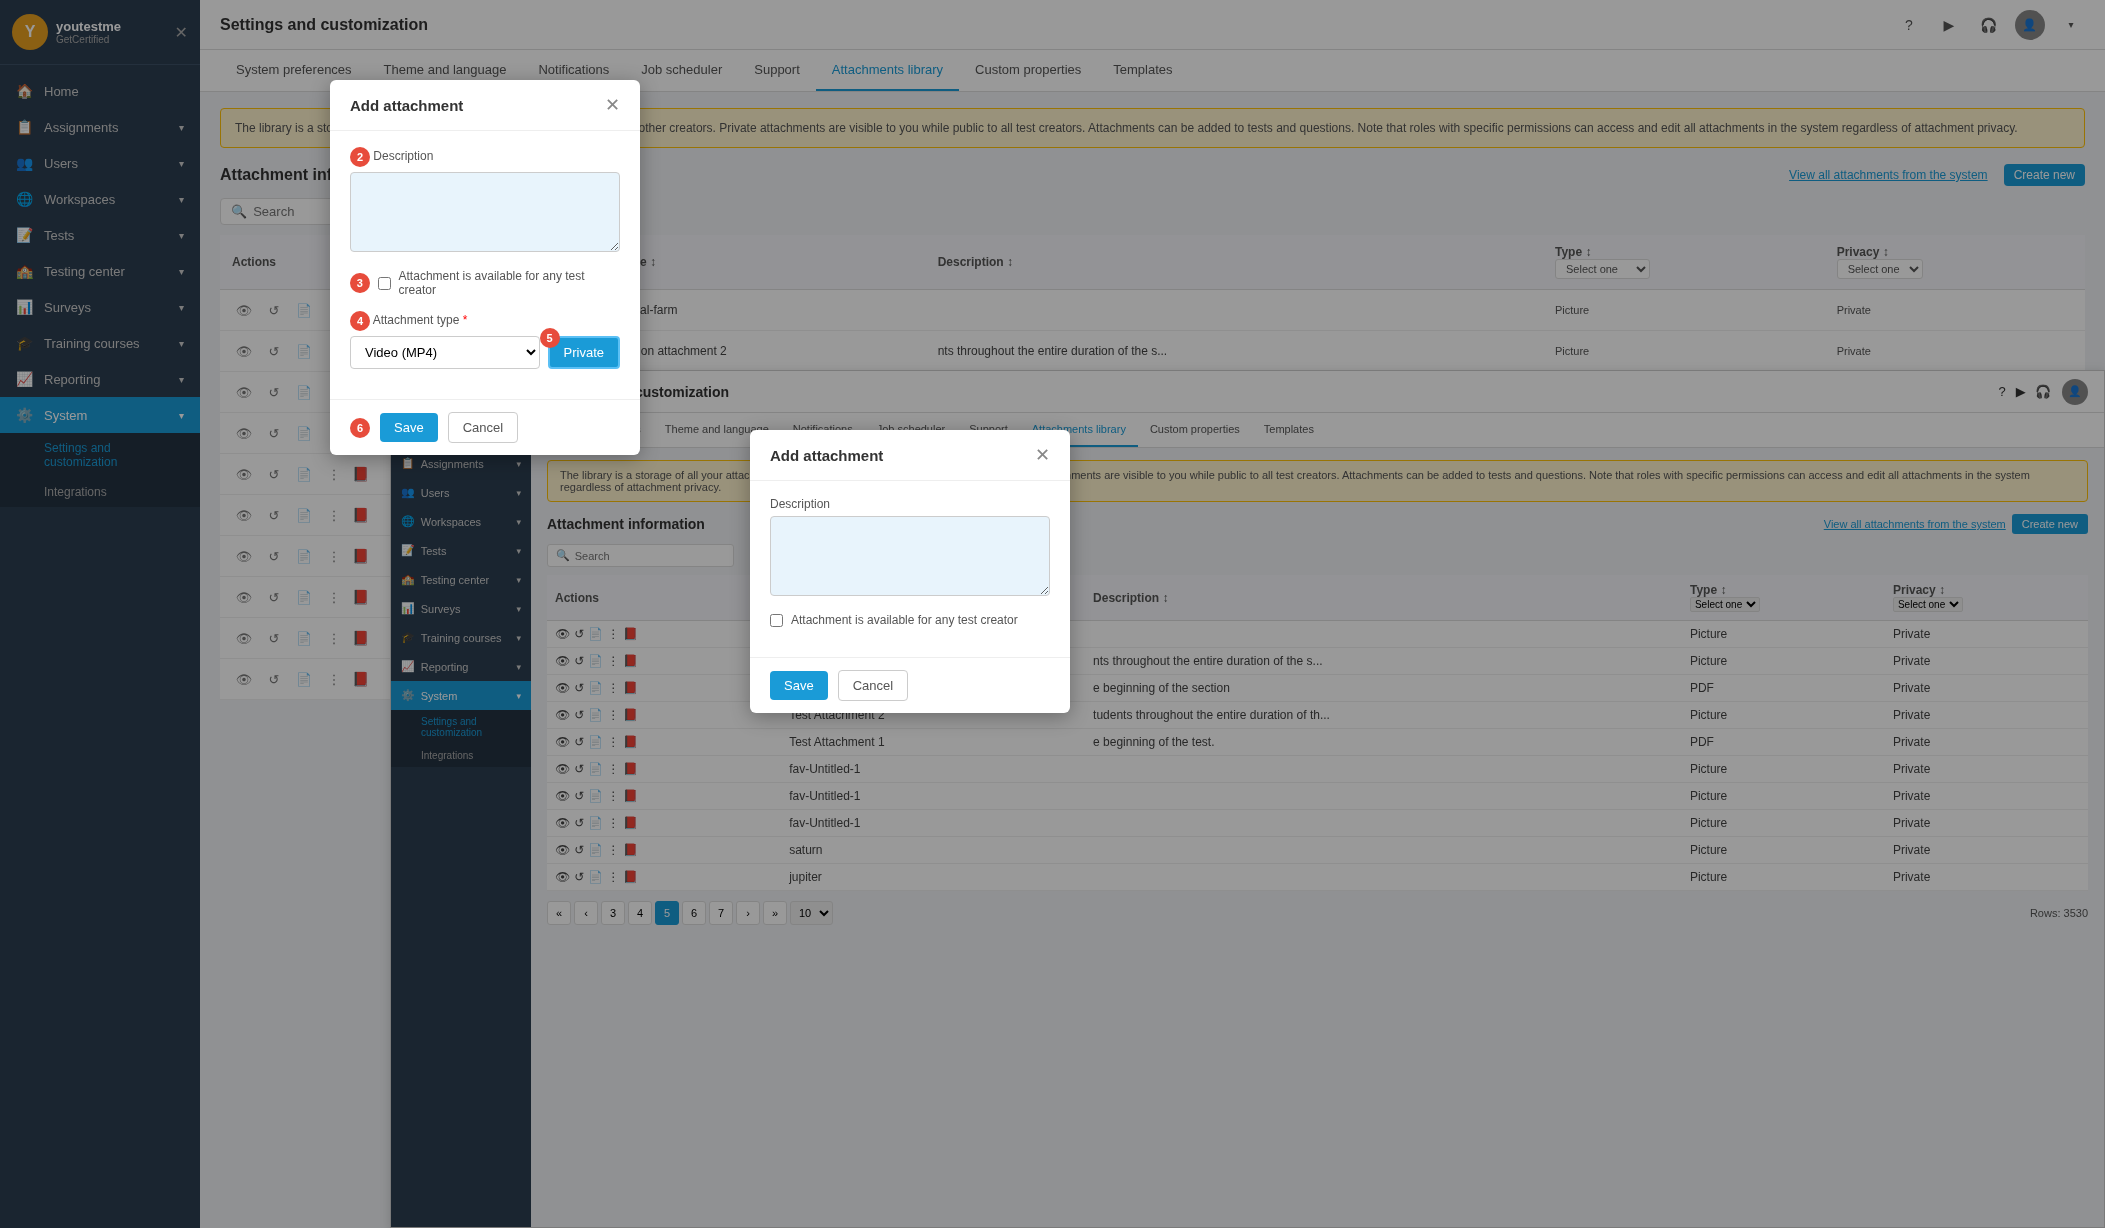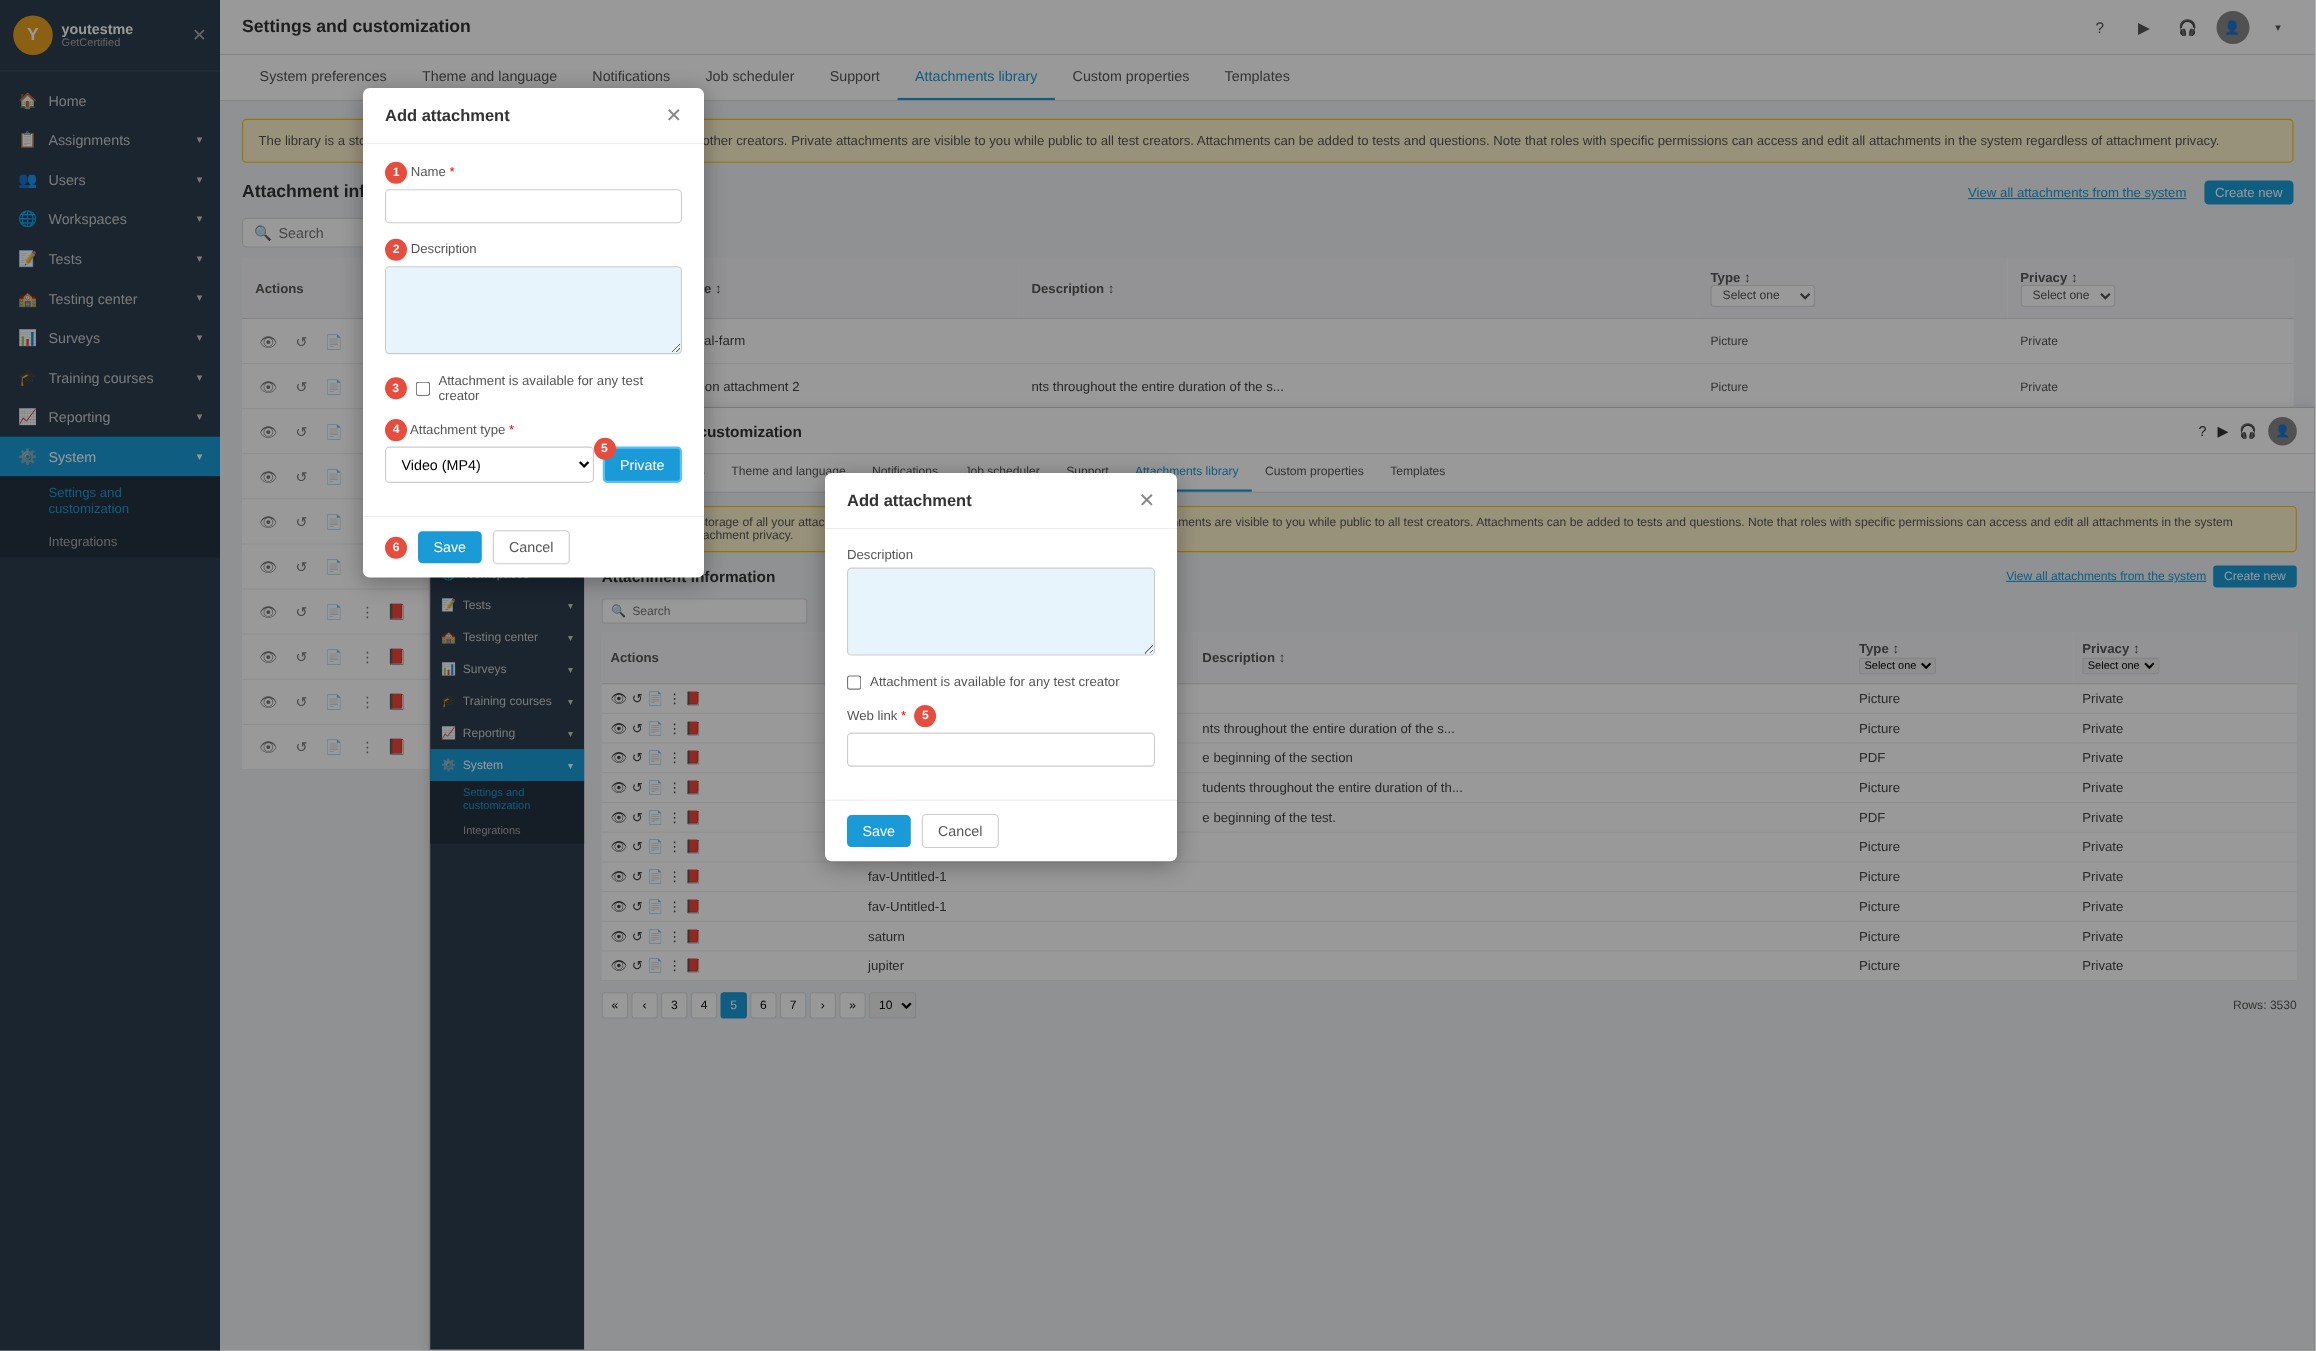--- a/index.html
+++ b/index.html
@@ -660,28 +660,20 @@
   <div class="overlay">
 
     <div class="modal modal-first" style="position:absolute;top:80px;left:330px;width:310px;">
       <div class="modal-header">
         <span class="modal-title">Add attachment</span>
         <button class="modal-close">✕</button>
       </div>
       <div class="modal-body">
         <div class="form-group">
           <label class="form-label">
-            <span class="step-num">1</span>
-            <span>Name</span>
-            <span class="required"> *</span>
-          </label>
-          <input class="form-control" type="text" value="" style="">
-        </div>
-        <div class="form-group">
-          <label class="form-label">
             <span class="step-num">2</span>
             <span>Description</span>
           </label>
           <textarea class="form-control form-textarea" style="height: 70px; background: rgb(232, 244, 252);"></textarea>
         </div>
         <div class="form-checkbox">
           <span class="step-num">3</span>
           <input type="checkbox" style="">
           <span>Attachment is available for any test creator</span>
         </div>
@@ -719,28 +711,20 @@
       </div>
       <div class="modal-body">
         <div class="form-group">
           <label class="form-label">Description</label>
           <textarea class="form-control form-textarea" style="height: 80px; background: rgb(232, 244, 252);"></textarea>
         </div>
         <div class="form-checkbox">
           <input type="checkbox" style="">
           <span>Attachment is available for any test creator</span>
         </div>
-        <div class="form-group">
-          <label class="form-label">
-            <span>Web link</span>
-            <span class="required"> *</span>
-            <span class="step-num" style="margin-left:4px;">5</span>
-          </label>
-          <input class="form-control" type="text" value="" style="">
-        </div>
       </div>
       <div class="modal-footer">
         <button class="btn btn-primary">Save</button>
         <button class="btn btn-outline">Cancel</button>
       </div>
     </div>
 
   </div>
 
 </div>

